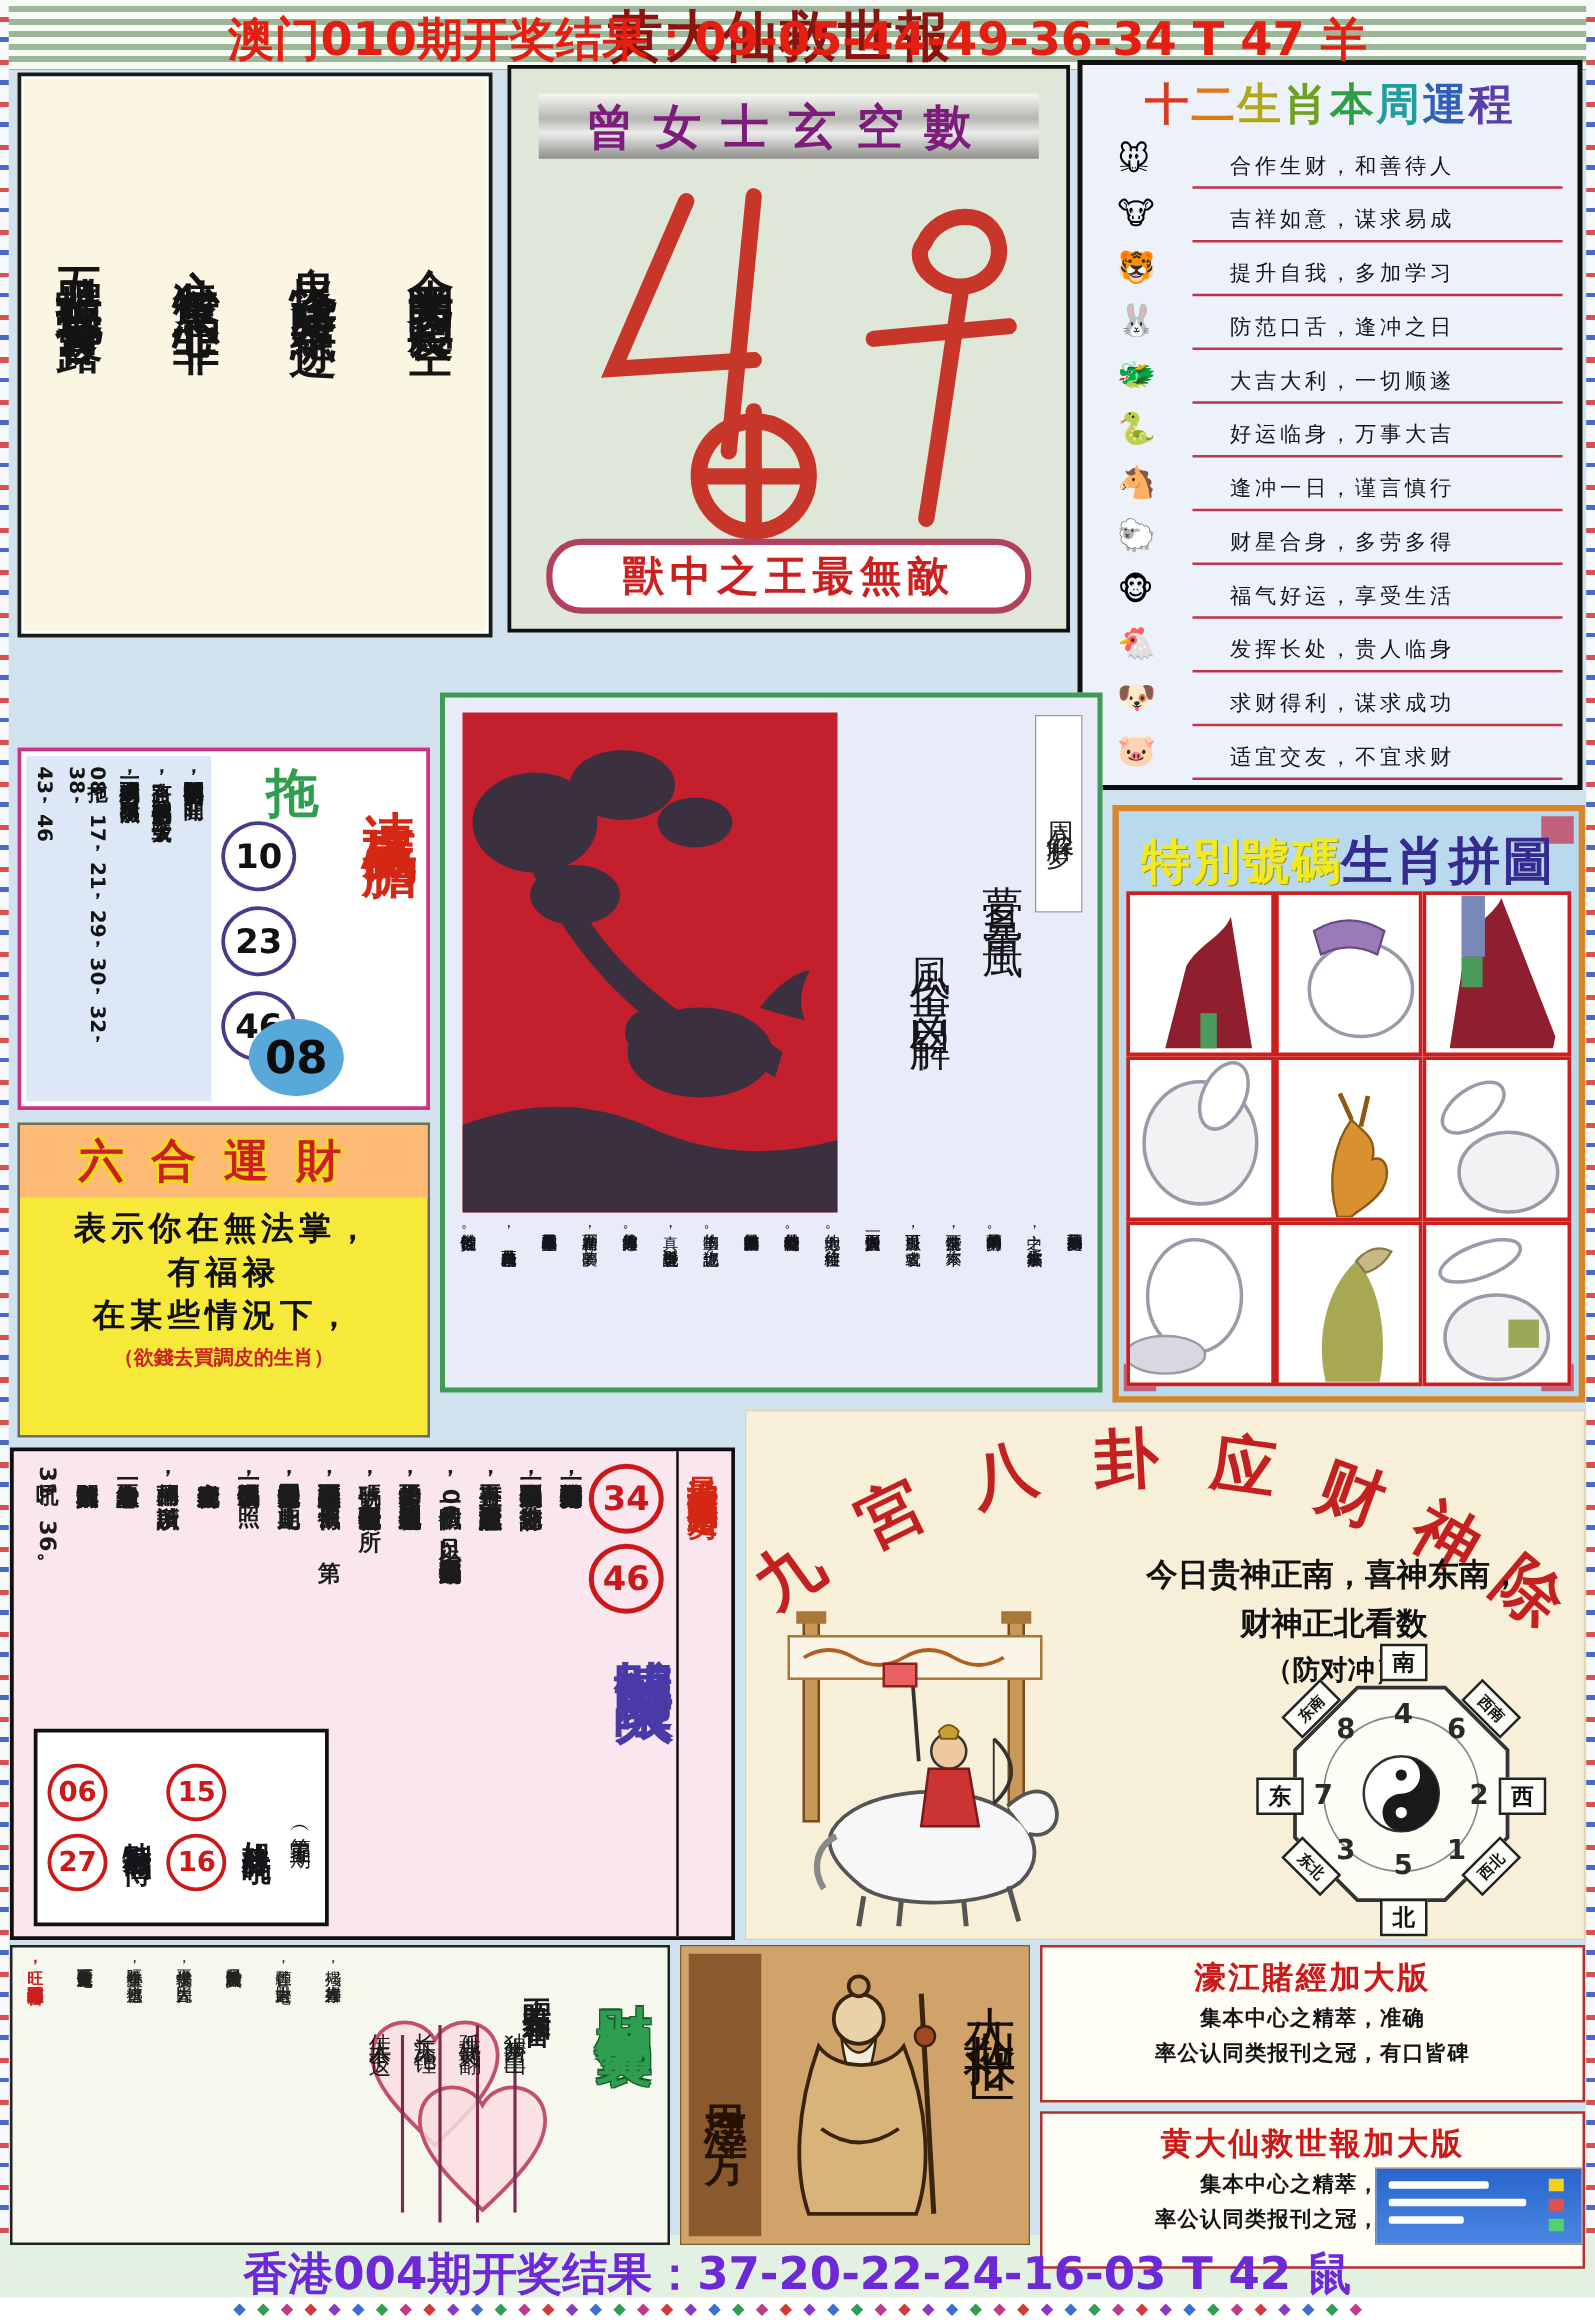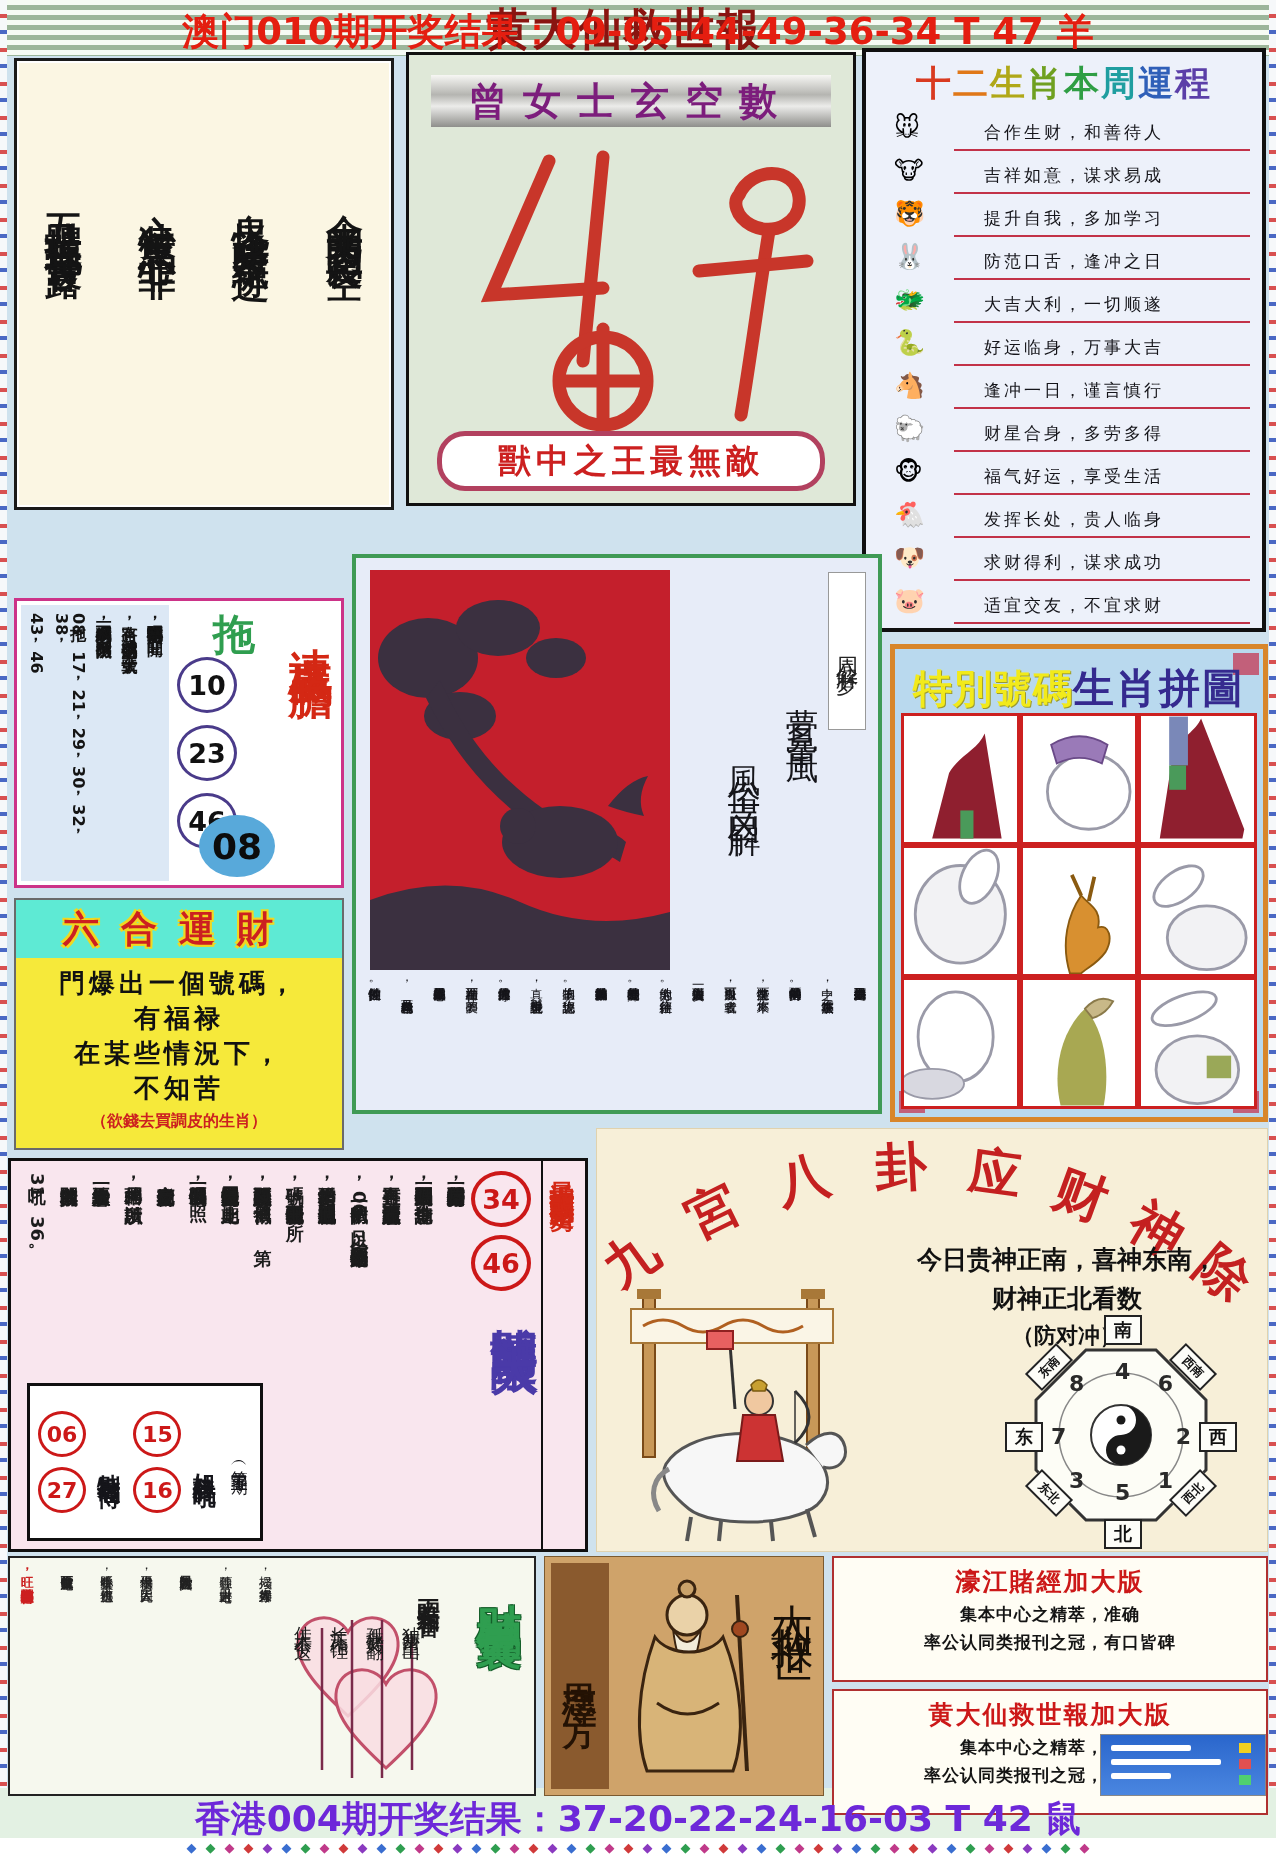--- a/index.html
+++ b/index.html
@@ -55,21 +55,21 @@
   #ly-tuo{position:absolute;left:196px;top:6px;font-size:42px;font-weight:900;color:#2f9e4f;font-family:"DejaVu Serif",serif;}
   #ly-title{position:absolute;right:8px;top:12px;writing-mode:vertical-rl;text-orientation:upright;
     font-size:44px;font-weight:900;color:#d42814;letter-spacing:9px;line-height:1;}
   #lianying-balls{position:absolute;left:160px;top:56px;display:flex;flex-direction:column;gap:12px;}
   .ball{width:54px;height:50px;border:3px solid #4a3b8a;border-radius:50%;background:#fff;
     display:flex;align-items:center;justify-content:center;font-size:27px;font-weight:900;color:#111;}
   #ly-special{position:absolute;right:66px;bottom:8px;width:76px;height:62px;background:#58a9da;border-radius:50%;
     display:flex;align-items:center;justify-content:center;font-size:36px;font-weight:900;color:#0c0c0c;}
   
   #liuhe-panel{left:14px;top:898px;width:330px;height:252px;border:2px solid #6a6a6a;background:#f6e93a;}
-  #liuhe-header{height:58px;background:#5eead4;display:flex;align-items:center;justify-content:center;}
+  #liuhe-header{height:58px;background:#fdba74;display:flex;align-items:center;justify-content:center;}
   #liuhe-title{font-size:36px;font-weight:900;color:#cc2020;letter-spacing:22px;
     text-shadow:2px 2px 0 #f0d820,-2px -2px 0 #f0d820,2px -2px 0 #f0d820,-2px 2px 0 #f0d820;}
   #liuhe-body{text-align:center;padding-top:8px;}
   .liuhe-line{font-size:26px;font-weight:900;color:#111;font-family:"DejaVu Serif",serif;line-height:1.35;letter-spacing:4px;}
   #liuhe-note{margin-top:5px;color:#cc2020;font-size:16px;font-weight:bold;}
   
   #dream-panel{left:352px;top:554px;width:530px;height:560px;background:#e7ecf8;border:4px solid #3f9a55;}
   #dream-image{position:absolute;left:14px;top:12px;width:300px;height:400px;background:#c41f2c;}
   #dream-label{position:absolute;right:12px;top:14px;width:36px;height:156px;background:#fff;border:1px solid #999;
     writing-mode:vertical-rl;text-orientation:upright;display:flex;align-items:center;justify-content:center;
@@ -272,24 +272,23 @@
         <div class="ball">46</div>
       </div>
     <div id="ly-special">08</div>
   </div>
 
   <div id="liuhe-panel" class="panel">
     <div id="liuhe-header">
       <span id="liuhe-title">六合運財</span>
     </div>
     <div id="liuhe-body">
-      <div class="liuhe-line">門爆出一個號碼，</div>
+      <div class="liuhe-line">表示你在無法掌，</div>
       <div class="liuhe-line">有福禄</div>
       <div class="liuhe-line">在某些情況下，</div>
-      <div class="liuhe-line">不知苦</div>
       <div id="liuhe-note">（欲錢去買調皮的生肖）</div>
     </div>
   </div>
 
   <div id="dream-panel" class="panel">
     <div id="dream-image">
       <svg viewBox="0 0 300 400" width="300" height="400">
         <g fill="#3b3040">
           <ellipse cx="58" cy="88" rx="50" ry="40"></ellipse>
           <ellipse cx="128" cy="58" rx="42" ry="28"></ellipse>

